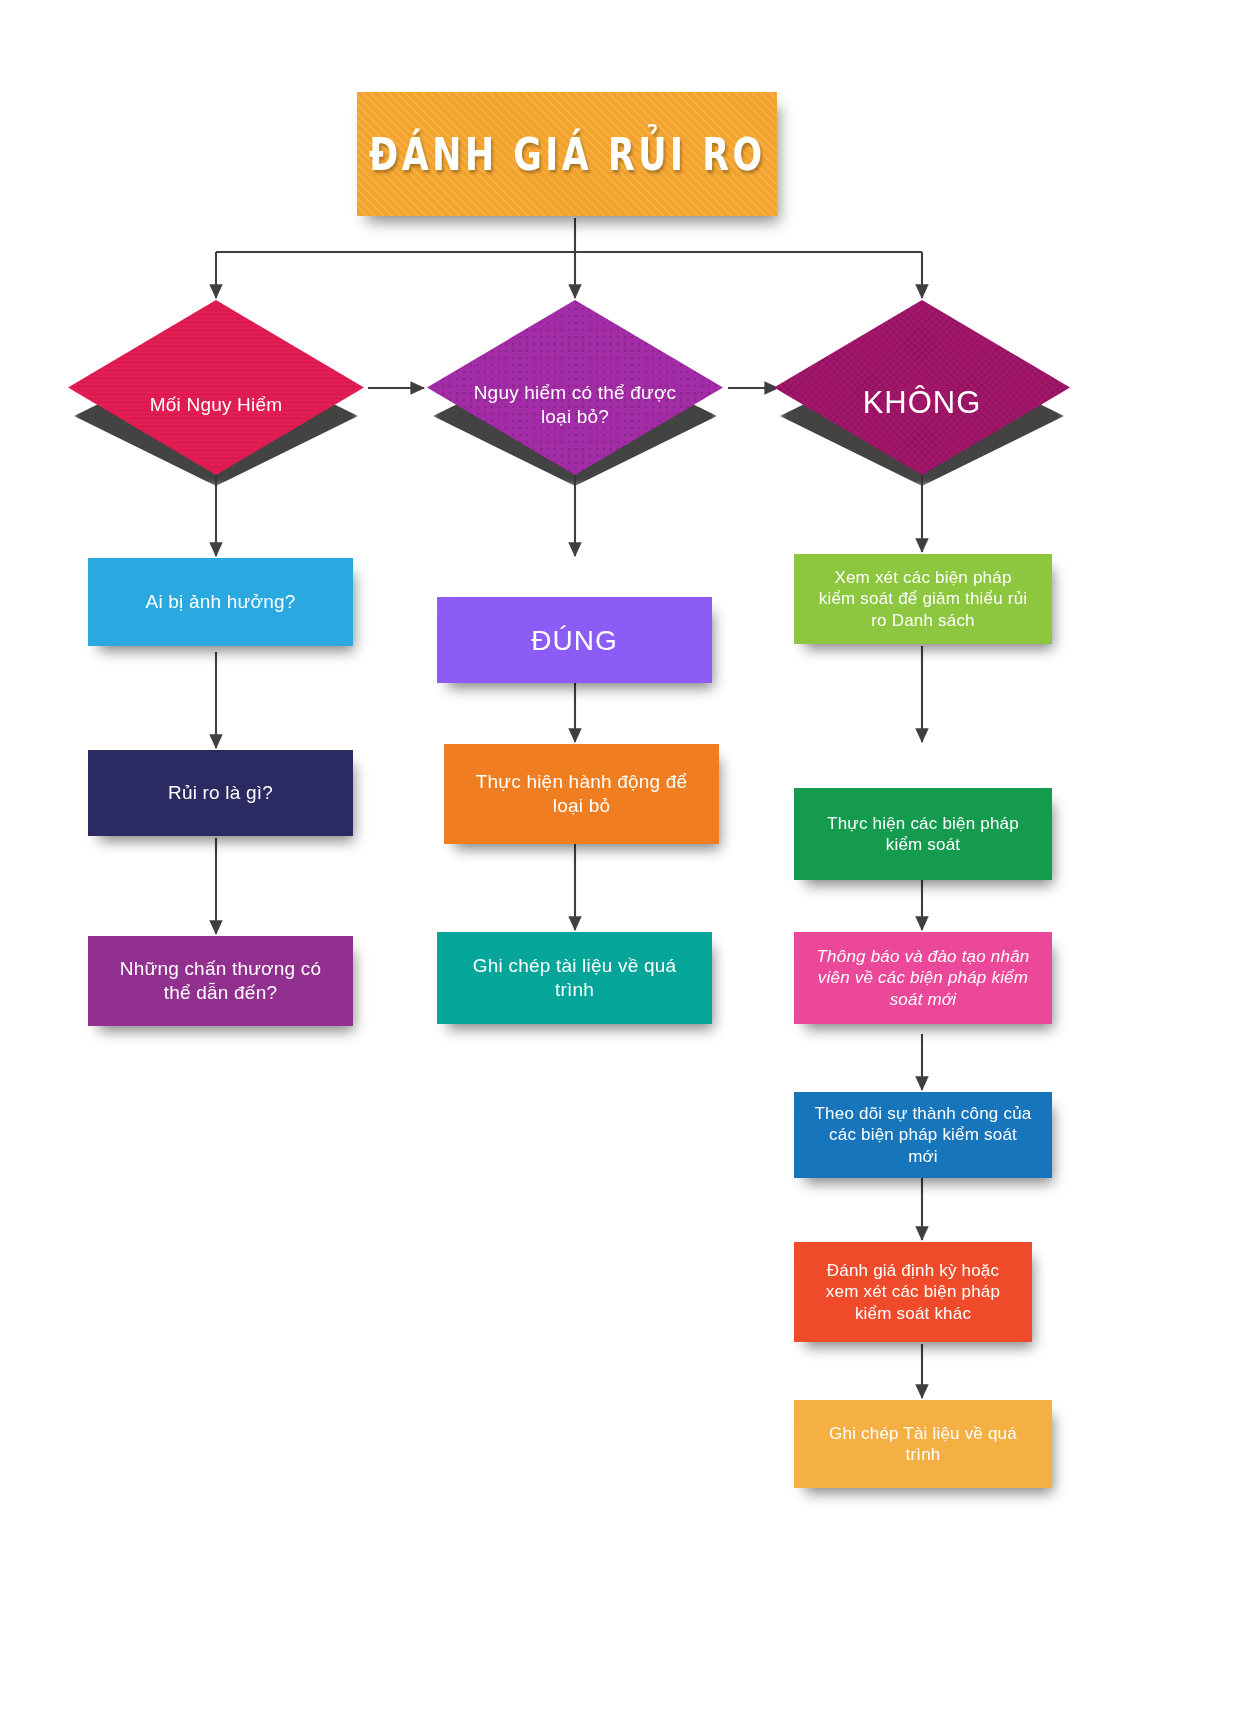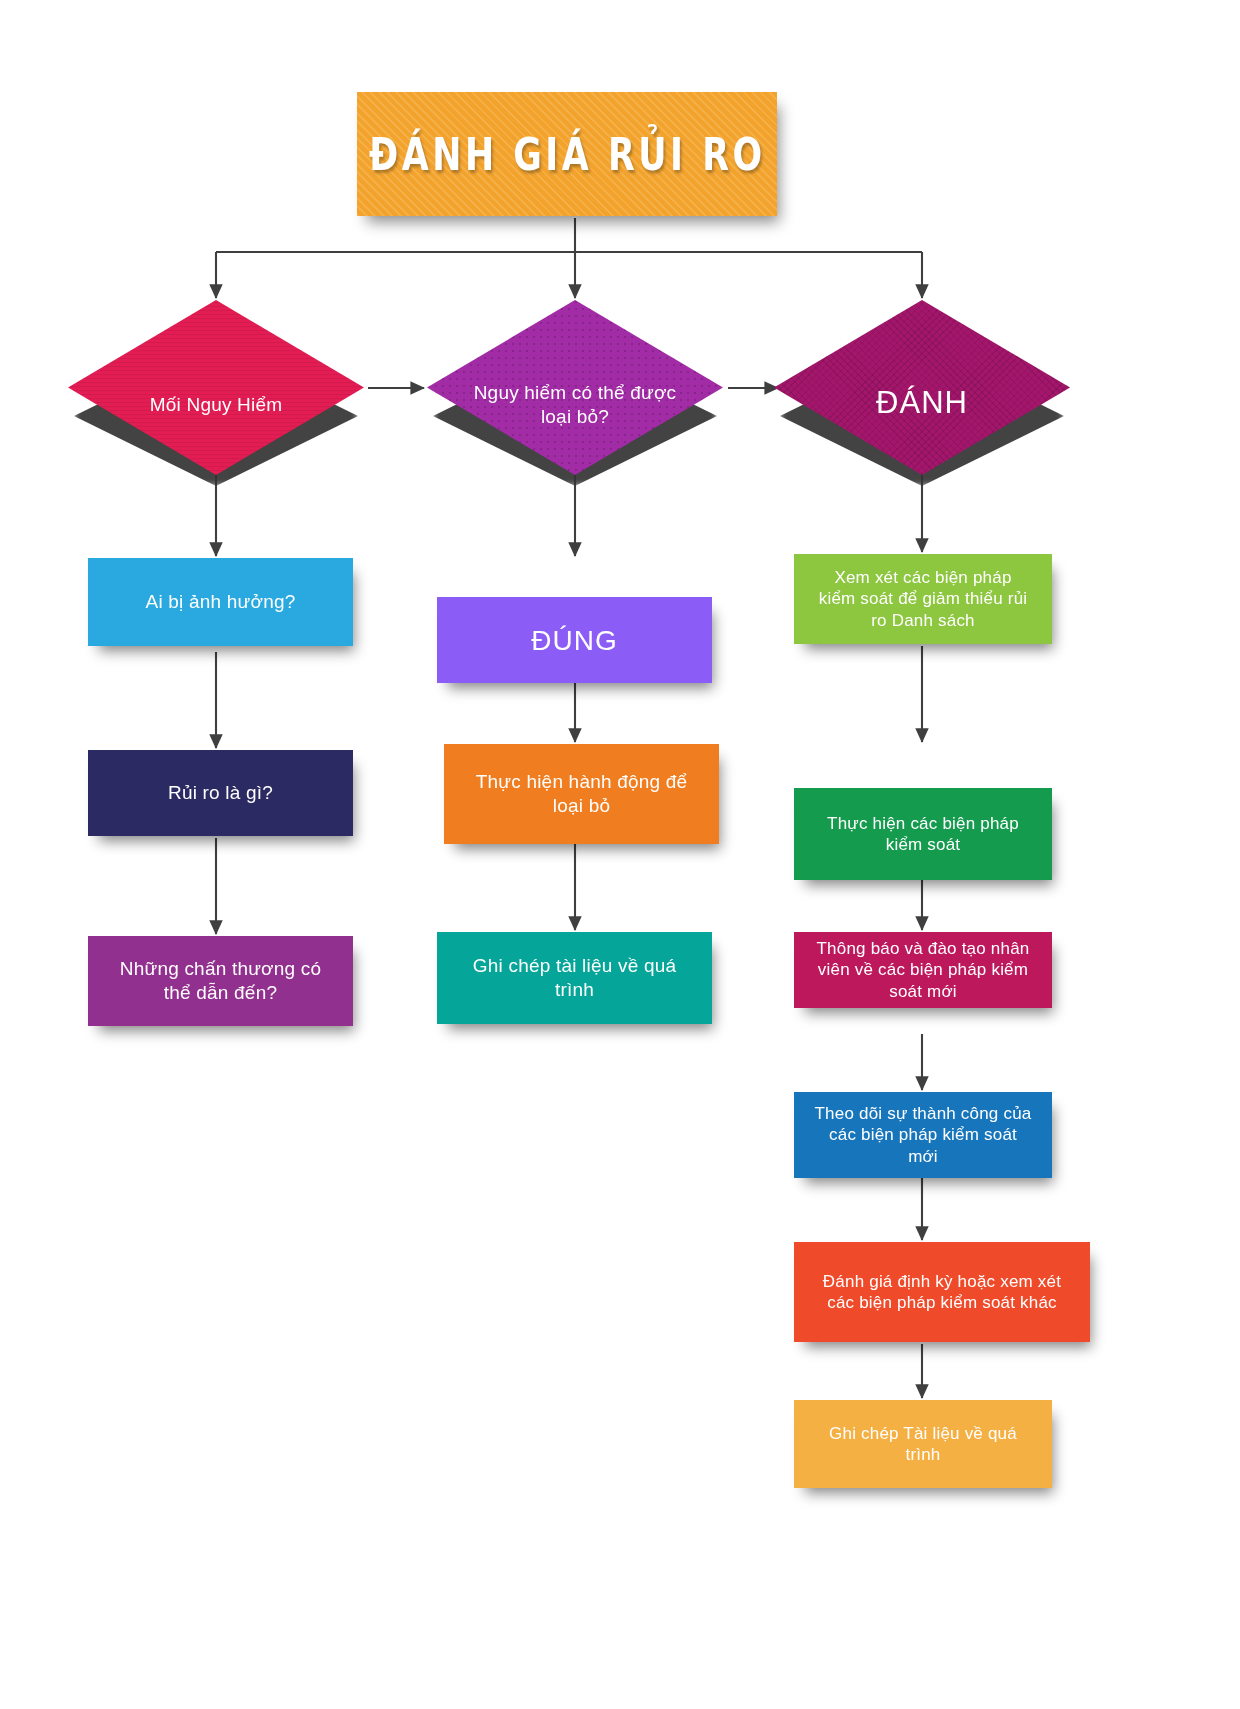--- a/index.html
+++ b/index.html
@@ -199,21 +199,21 @@
   <div class="diamond-wrap" style="left:427px; top:300px;">
     <div class="diamond-shadow"></div>
     <div class="diamond d2">
       <span class="diamond-label">Nguy hiểm có thể được loại bỏ?</span>
     </div>
   </div>
 
   <div class="diamond-wrap" style="left:774px; top:300px;">
     <div class="diamond-shadow"></div>
     <div class="diamond d3">
-      <span class="diamond-label big">ĐÁNH</span>
+      <span class="diamond-label big">KHÔNG</span>
     </div>
   </div>
 
   <div class="box" style="left:88px; top:750px; width:265px; height:86px; background:#2B2A62;">
     <span class="box-label fs-md">Rủi ro là gì?</span>
   </div>
 
   <div class="box" style="left:88px; top:558px; width:265px; height:88px; background:#29A9E0;">
     <span class="box-label fs-md">Ai bị ảnh hưởng?</span>
   </div>
@@ -235,29 +235,29 @@
   </div>
 
   <div class="box" style="left:794px; top:554px; width:258px; height:90px; background:#8DC63F;">
     <span class="box-label fs-sm">Xem xét các biện pháp kiểm soát để giảm thiểu rủi ro Danh sách</span>
   </div>
 
   <div class="box" style="left:794px; top:788px; width:258px; height:92px; background:#149B4E;">
     <span class="box-label fs-sm">Thực hiện các biện pháp kiểm soát</span>
   </div>
 
-  <div class="box" style="left:794px; top:932px; width:258px; height:76px; background:#be185d;">
+  <div class="box" style="left:794px; top:932px; width:258px; height:92px; background:#ec4899;font-style:italic;">
     <span class="box-label fs-sm">Thông báo và đào tạo nhân viên về các biện pháp kiểm soát mới</span>
   </div>
 
   <div class="box" style="left:794px; top:1092px; width:258px; height:86px; background:#1775BC;">
     <span class="box-label fs-sm">Theo dõi sự thành công của các biện pháp kiểm soát mới</span>
   </div>
 
-  <div class="box" style="left:794px; top:1242px; width:296px; height:100px; background:#EF4B2B;">
+  <div class="box" style="left:794px; top:1242px; width:238px; height:100px; background:#EF4B2B;">
     <span class="box-label fs-sm">Đánh giá định kỳ hoặc xem xét các biện pháp kiểm soát khác</span>
   </div>
 
   <div class="box" style="left:794px; top:1400px; width:258px; height:88px; background:#F5B044;">
     <span class="box-label fs-sm">Ghi chép Tài liệu về quá trình</span>
   </div>
 
 </div>
 
 </body></html>

